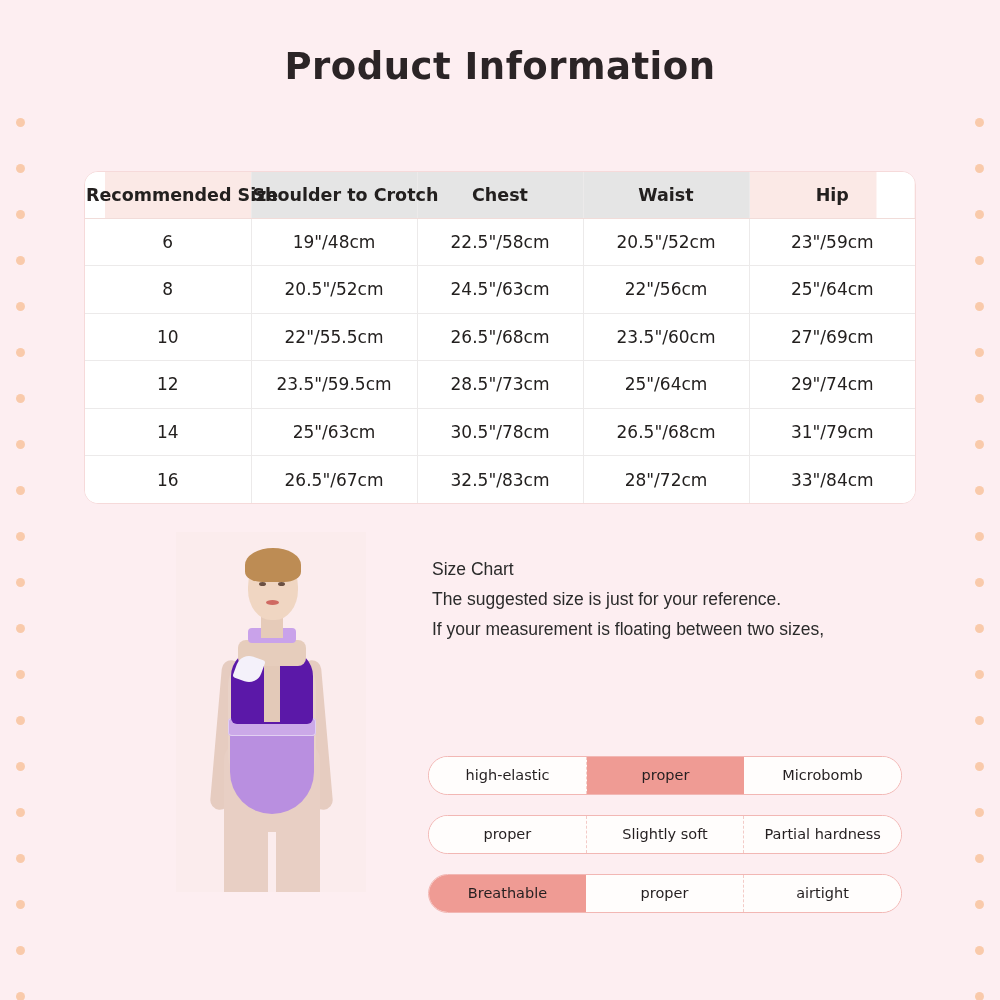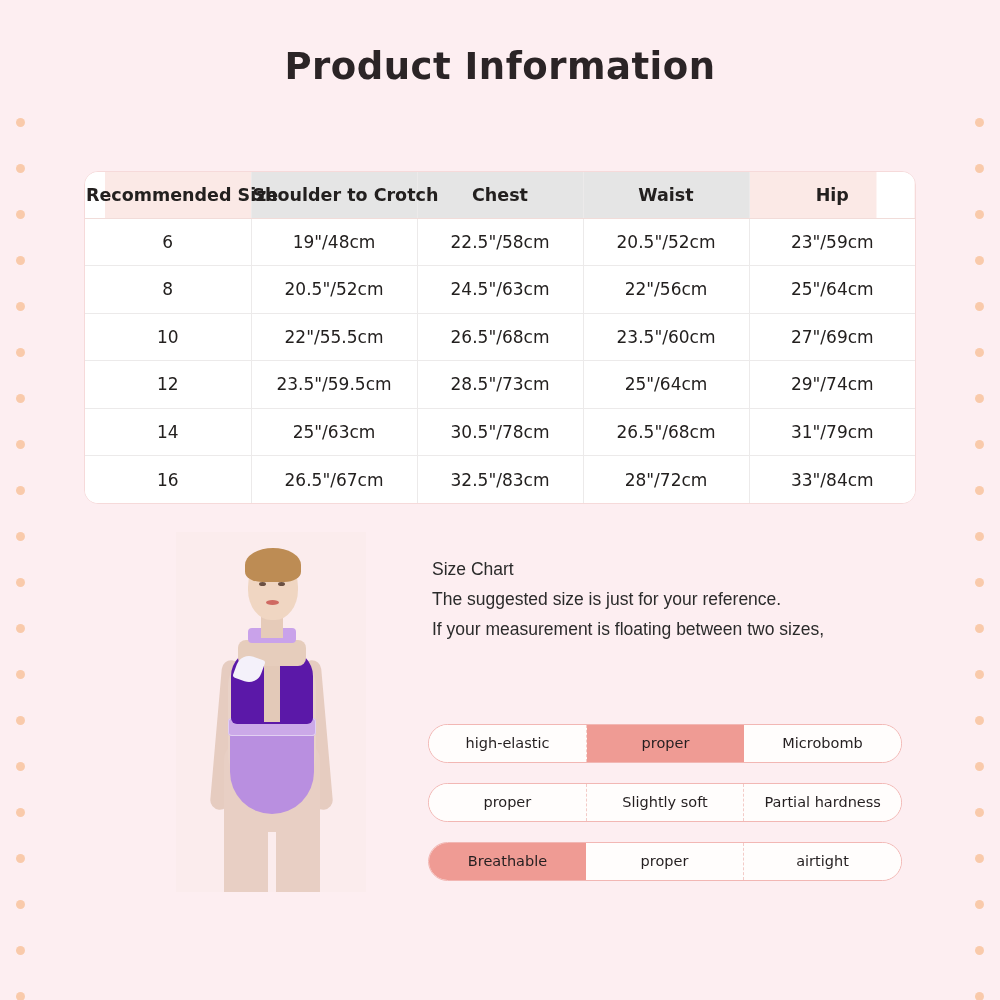--- a/index.html
+++ b/index.html
@@ -218,21 +218,21 @@
     font-size: 17.5px;
     line-height: 30px;
     color: #2b2b2b;
   }
   .size-note div { white-space: nowrap; }
 
   
   .attr-bars {
     position: absolute;
     left: 428px;
-    top: 724px;
+    top: 756px;
   }
   .attr-bar {
     width: 474px;
     height: 39px;
     margin-bottom: 20px;
     border: 1.5px solid #f2b7b4;
     border-radius: 20px;
     background: #fff8f7;
     display: flex;
     overflow: hidden;

